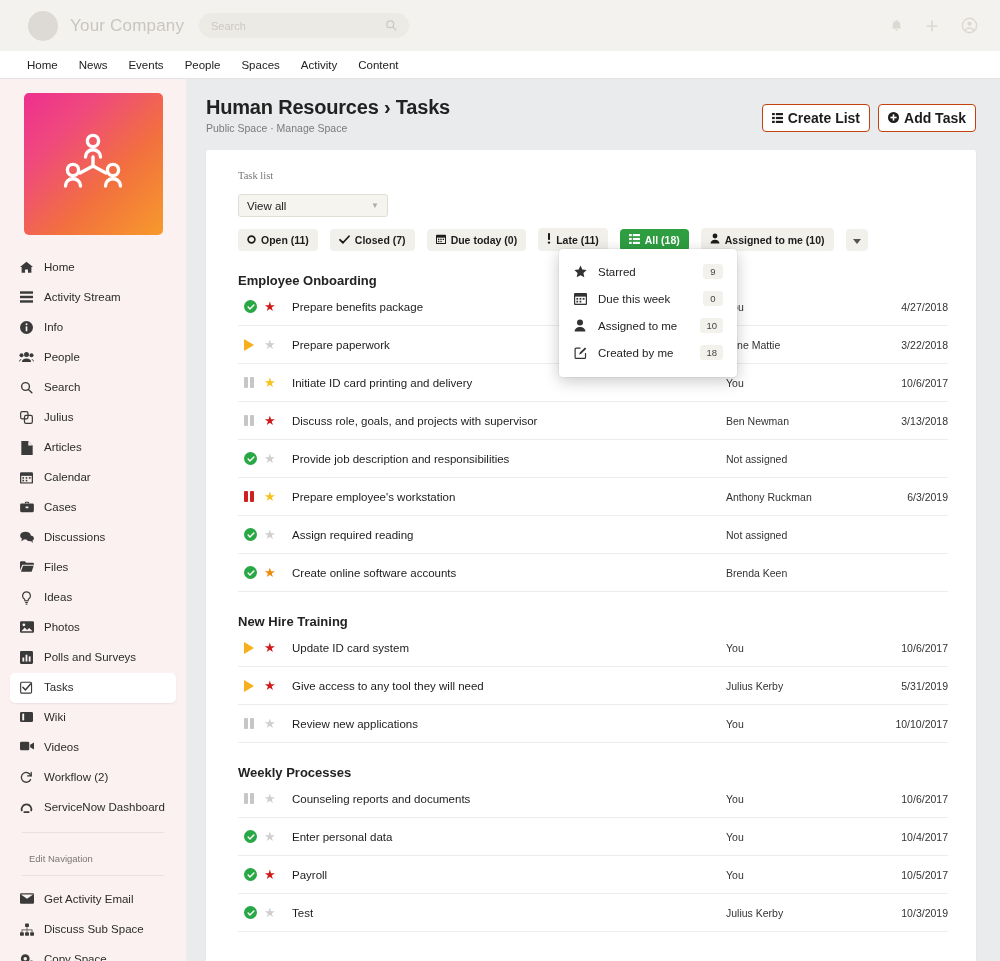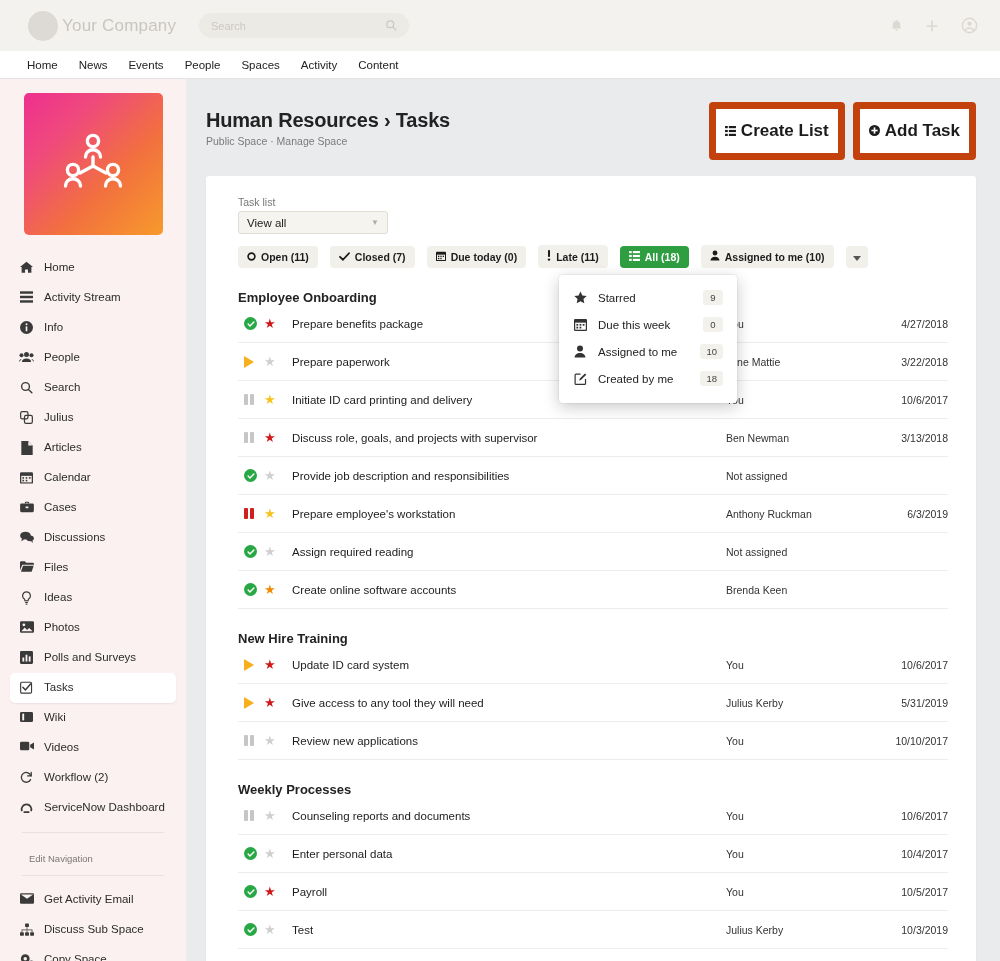--- a/index.html
+++ b/index.html
@@ -10,21 +10,21 @@
     color: #222;
     overflow: hidden;
   }
 
   
   .topbar {
     height: 51px; background: #f4f2ee;
     display: flex; align-items: center; padding: 0 20px;
     position: relative;
   }
-  .brand { display: flex; align-items: center; gap: 4px; margin-left: 8px; text-align: right; }
+  .brand { display: flex; align-items: center; gap: 12px; margin-left: 8px; text-align: right; }
   .brand-logo { width: 30px; height: 30px; border-radius: 50%; background: #ddd9d4; }
   .brand-name { font-size: 17px; color: #c9c6c0; letter-spacing: .2px; }
   .searchbox {
     position: absolute; left: 199px; top: 13px;
     width: 210px; height: 25px; border-radius: 13px;
     background: #eceae5; display: flex; align-items: center;
     padding: 0 12px;
   }
   .searchbox .ph { font-size: 11px; color: #cbc8c2; flex: 1; }
   .searchbox .mag { color: #cbc8c2; }
@@ -76,33 +76,33 @@
   .teal { color: #4db6a4; }
 
   
   .main { flex: 1; padding: 17px 24px 0 20px; }
   .page-head { display: flex; align-items: center; }
   .title { font-size: 20px; font-weight: bold; letter-spacing: -.2px; }
   .title .chev { color: #222; }
   .subtitle { font-size: 10.5px; color: #7b7b7b; margin-top: 3px; }
   .head-actions { margin-left: auto; display: flex; gap: 8px; padding-top: 6px; }
   .btn-white {
-    background: #fff; border: 7px solid #c2410c; border-radius: 4px;
-    font-size: 17px; font-weight: bold; color: #1c1c1c;
-    padding: 12px 9px; display: flex; align-items: center; gap: 5px;
+    background: #fff; border: 1px solid #c2410c; border-radius: 4px;
+    font-size: 14px; font-weight: bold; color: #1c1c1c;
+    padding: 5px 9px; display: flex; align-items: center; gap: 5px;
     cursor: pointer;
   }
 
   .card {
     background: #fff; border-radius: 3px; margin-top: 16px;
     height: 813px; padding: 20px 28px 0 32px;
     box-shadow: 0 1px 2px rgba(0,0,0,.05);
     position: relative; overflow: hidden;
   }
-  .field-label { font-size: 10.5px; color: #777; margin-bottom: 3px; }
+  .field-label { font-size: 10.5px; color: #777; margin-bottom: 13px; font-family: Liberation Serif, serif; }
   .select {
     width: 150px; height: 23px; background: #f6f4ef;
     border: 1px solid #e0ddd6; border-radius: 3px;
     font-size: 11.5px; color: #1c1c1c;
     display: flex; align-items: center; padding: 0 8px;
   }
   .select .caret { margin-left: auto; color: #b0aca4; font-size: 8px; }
 
   .filters { display: flex; gap: 12px; margin-top: 11px; align-items: center; }
   .chip {

